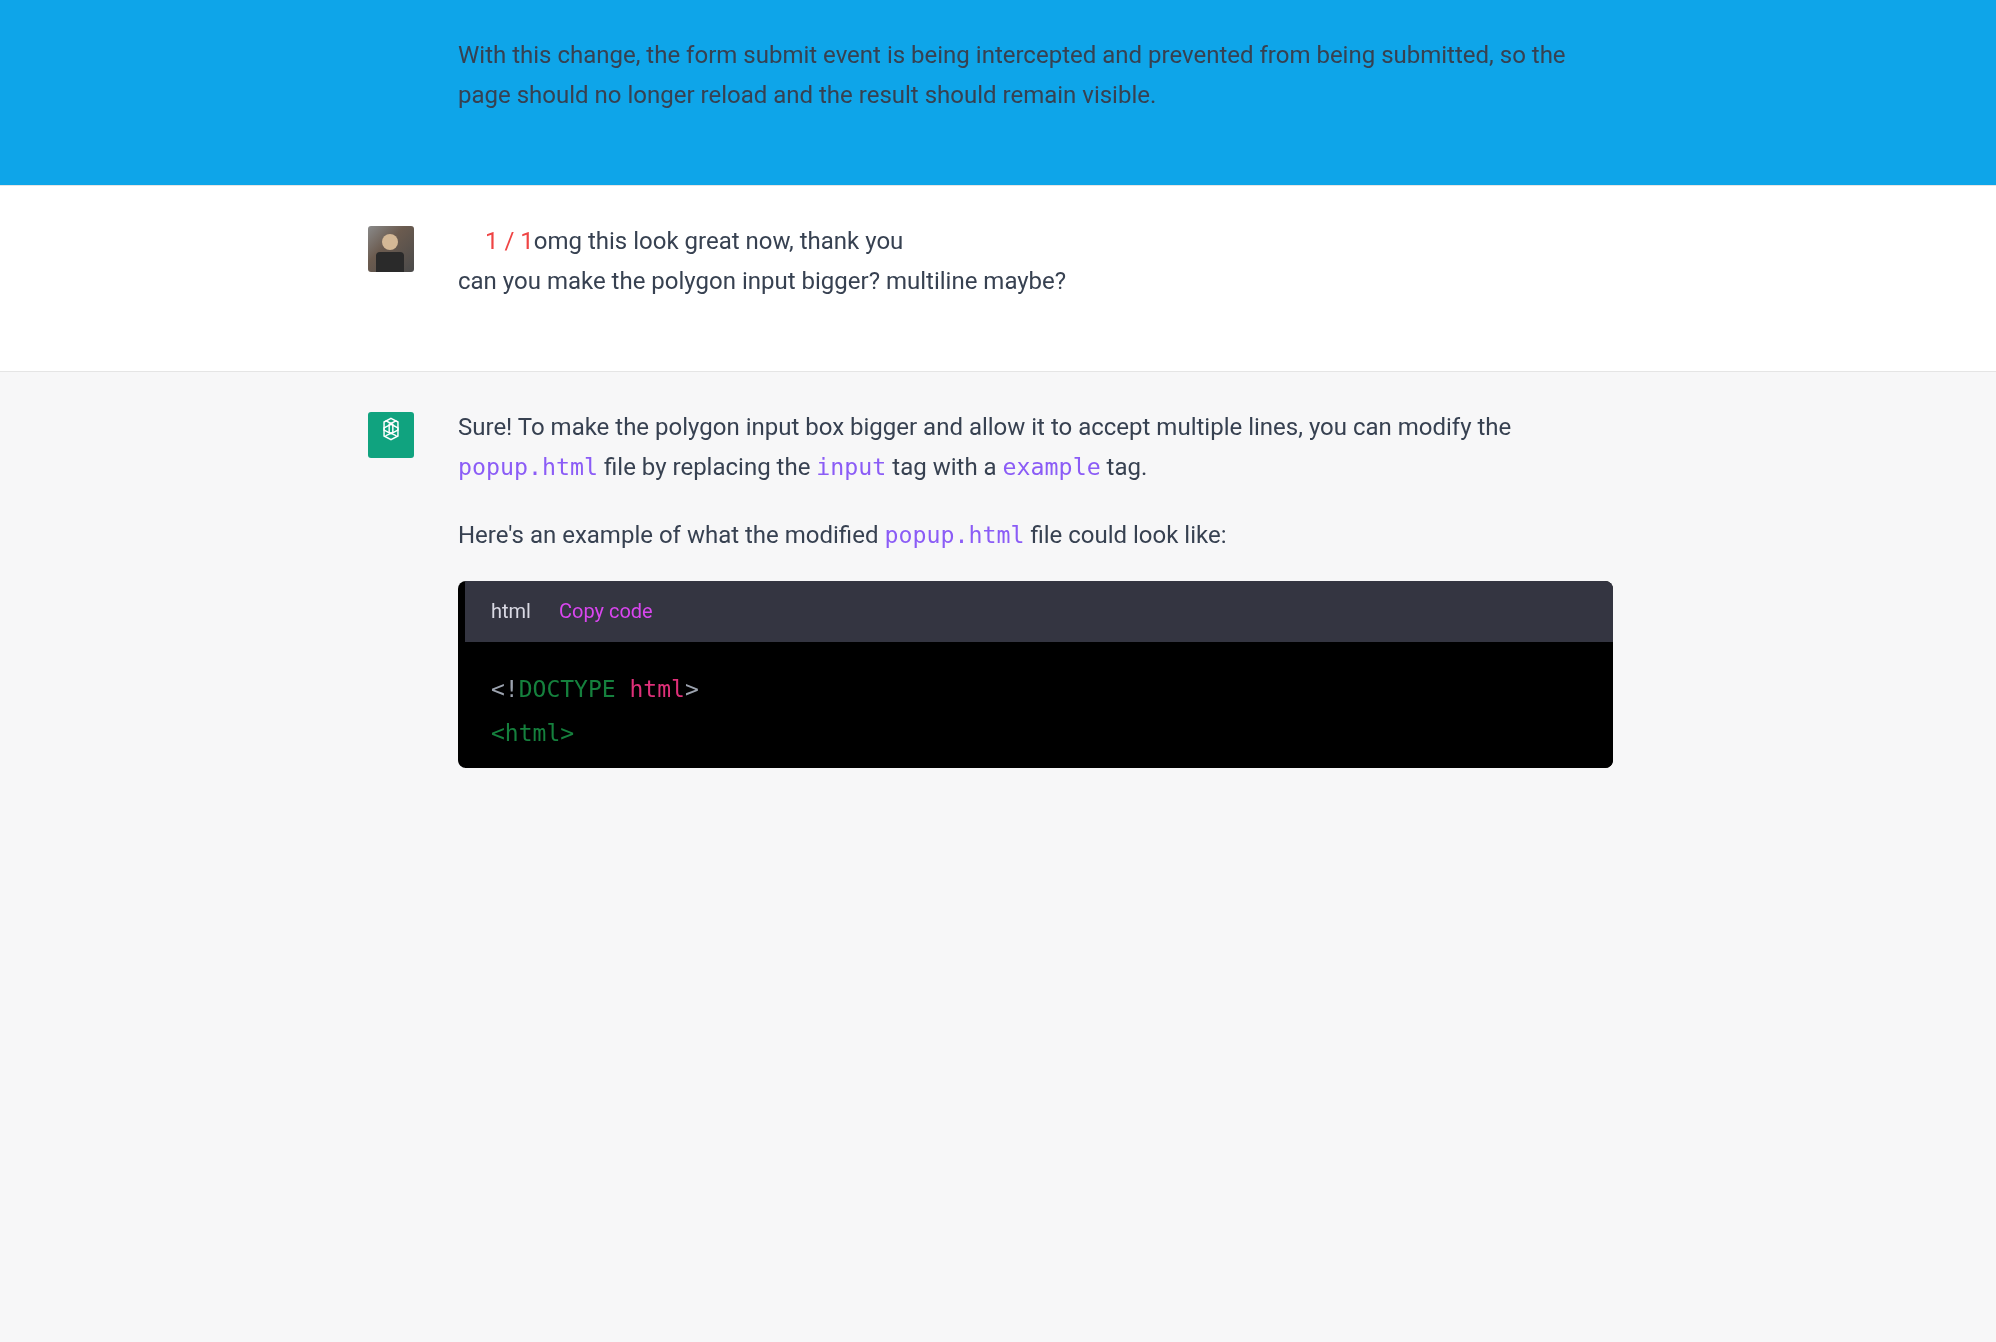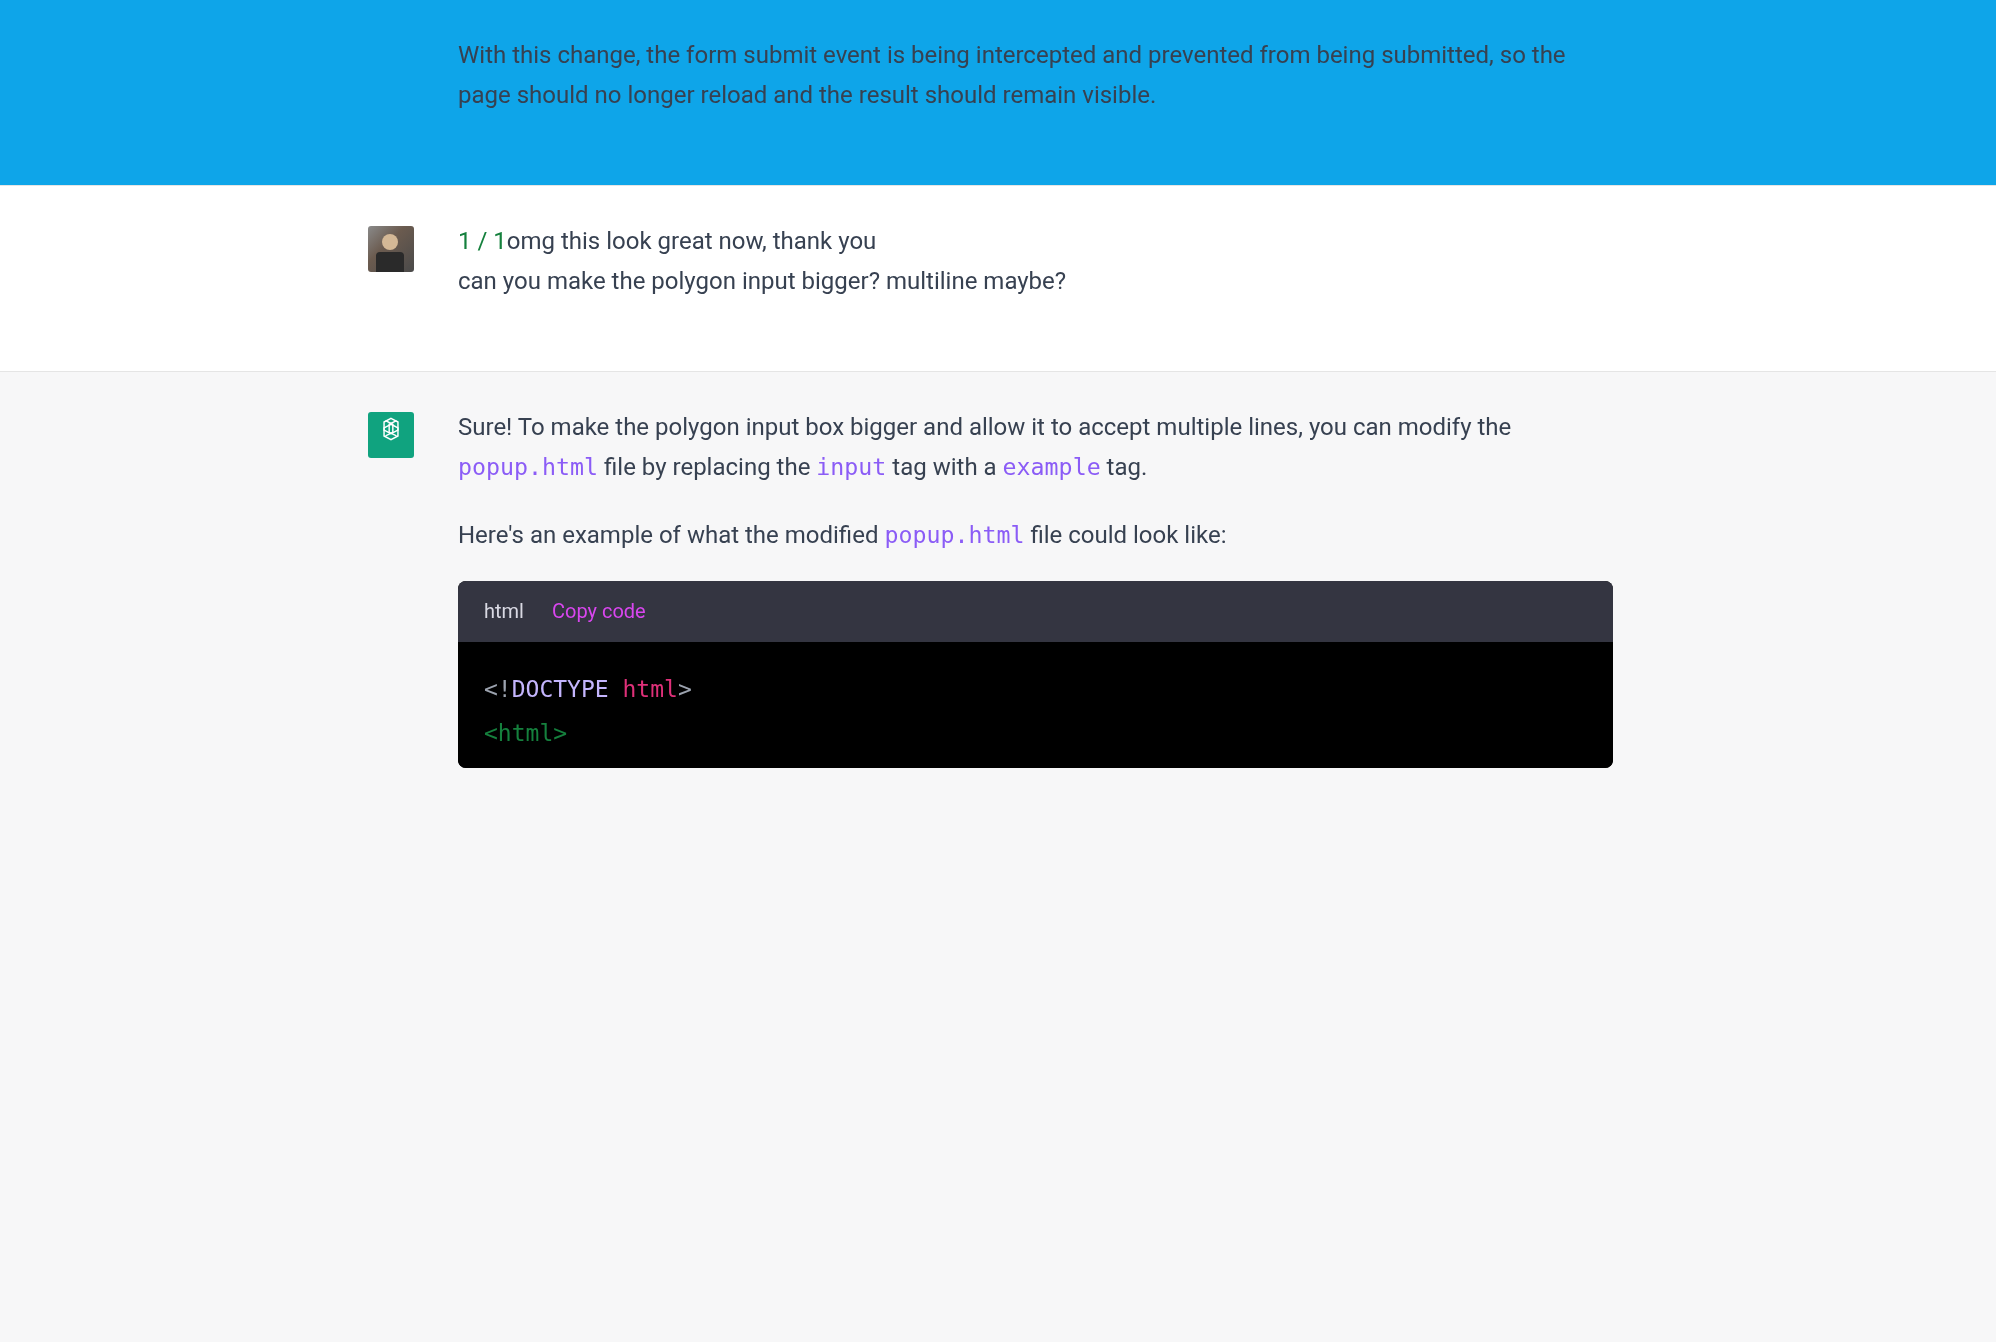--- a/index.html
+++ b/index.html
@@ -67,20 +67,21 @@
   code.inline {
     font-family: ui-monospace, SFMono-Regular, "SF Mono", Menlo, Consolas, monospace;
     font-size: 0.97em;
     color: #8b5cf6;
   }
   .codeblock {
     margin-top: 26px;
     border-radius: 8px;
     overflow: hidden;
     background: #000;
+    padding-left: 7px;
   }
   .codeblock-header {
     background: #343541;
     color: #d9d9e3;
     display: flex;
     align-items: center;
     padding: 14px 26px;
     font-size: 20px;
     gap: 28px;
   }
@@ -89,26 +90,27 @@
   .codeblock-body {
     background: #000;
     padding: 26px 26px 12px 26px;
     font-family: ui-monospace, SFMono-Regular, "SF Mono", Menlo, Consolas, monospace;
     font-size: 23px;
     line-height: 1.9;
     white-space: pre;
     color: #fff;
   }
   .tok-doctype { color: #9CA3AF; }
-  .tok-doctype .kw { color: #c4b5fd; margin-top: 11px; }
+  .tok-doctype .kw { color: #15803d; margin-top: 11px; }
   .tok-doctype .name { color: #df3079; }
   .tok-tag { color: #15803d; }
   .counter {
     display: inline;
-    color: #15803d;
+    color: #ef4444;
+    margin-left: 27px;
   }
 </style>
 </head>
 <body>
 
 <div class="message msg-assistant-prev">
   <div class="message-inner">
     <div class="content">
       <p>With this change, the form submit event is being intercepted and prevented from being submitted, so the page should no longer reload and the result should remain visible.</p>
     </div>

